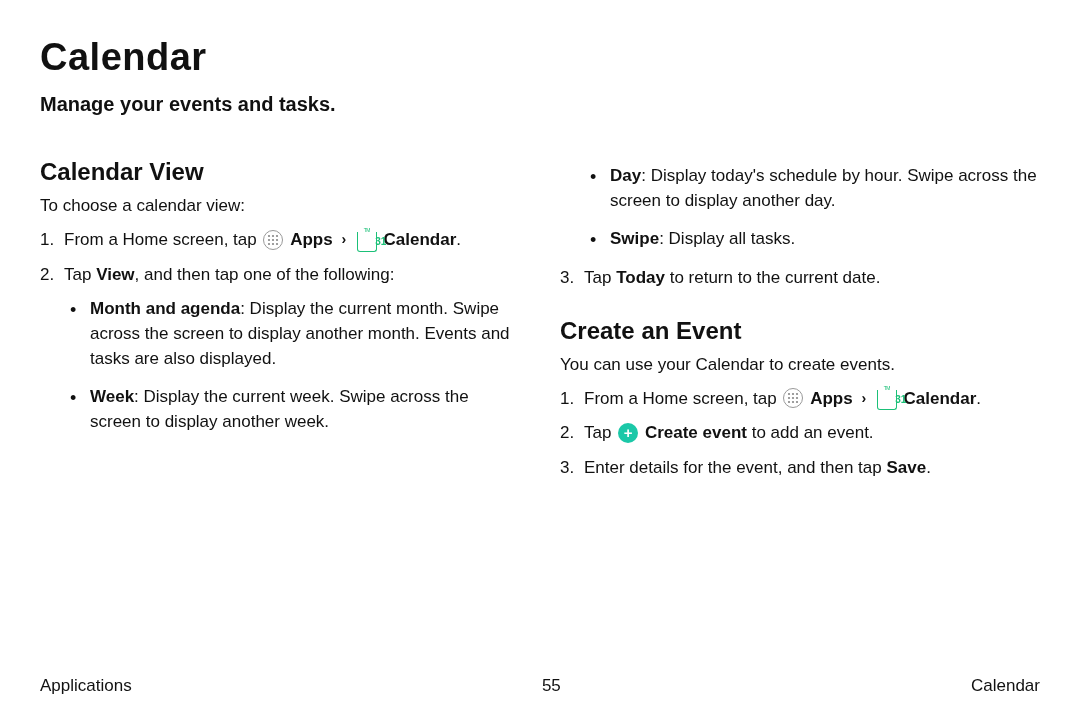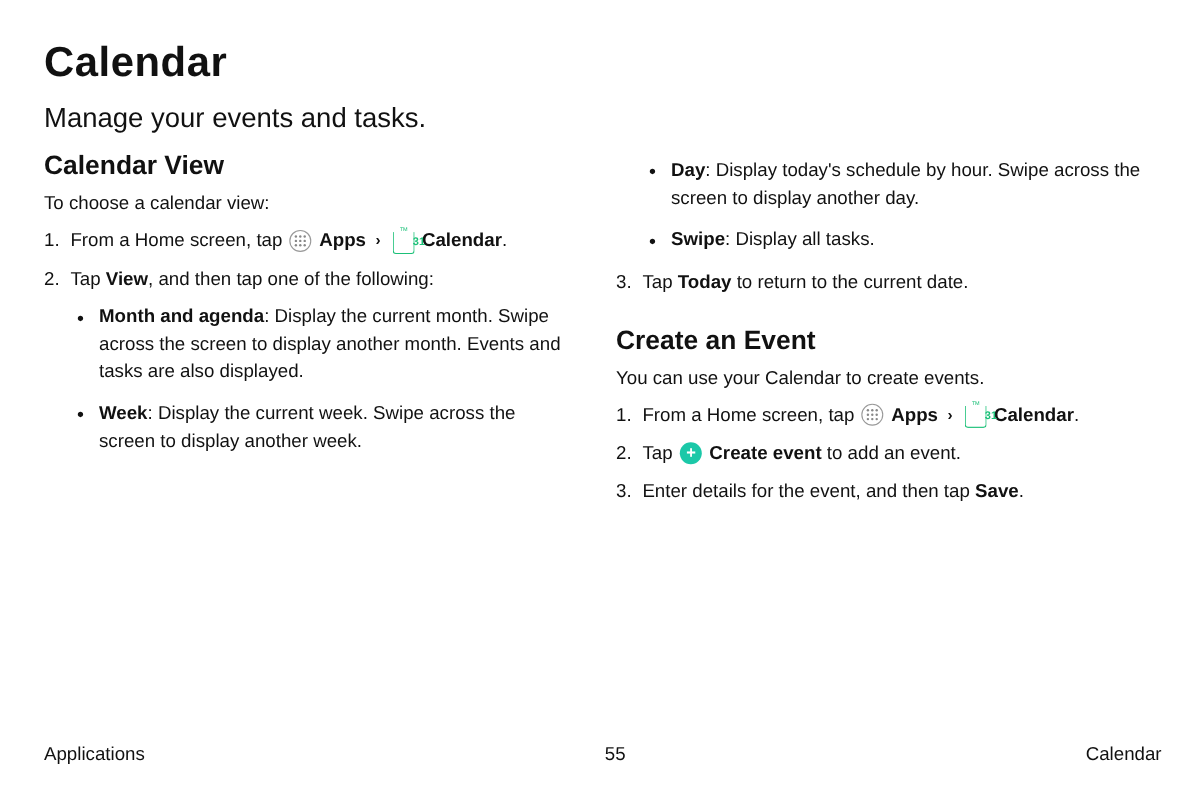--- a/index.html
+++ b/index.html
@@ -10,23 +10,23 @@
     padding: 36px 40px 20px 40px;
     position: relative;
   }
   .page-title {
     font-size: 38px;
     font-weight: 700;
     letter-spacing: 0.5px;
     margin-bottom: 14px;
   }
   .subtitle {
-    font-size: 25px;
-    font-weight: 400;
-    margin-bottom: 11px;
+    font-size: 20px;
+    font-weight: 700;
+    margin-bottom: 38px;
   }
   .columns {
     display: flex;
     gap: 40px;
     width: 100%;
   }
   .col { width: 50%; }
   .section-h {
     font-size: 24px;
     font-weight: 700;
@@ -133,21 +133,21 @@
     background: #1bc8a8;
     color: #fff;
     font-size: 15px;
     font-weight: 700;
     line-height: 1;
     margin: 0 2px;
   }
   .footer {
     position: absolute;
     bottom: 24px;
-    left: 40px; right: 24px;
+    left: 40px; right: 40px;
     display: flex;
     justify-content: space-between;
     font-size: 17px;
   }
   .right-col-top {
     padding-left: 24px;
   }
   .right-col-top ul.bullets { padding-left: 26px; }
   .right-col-ol { padding-left: 24px; }
   .sect2 { margin-top: 26px; }

